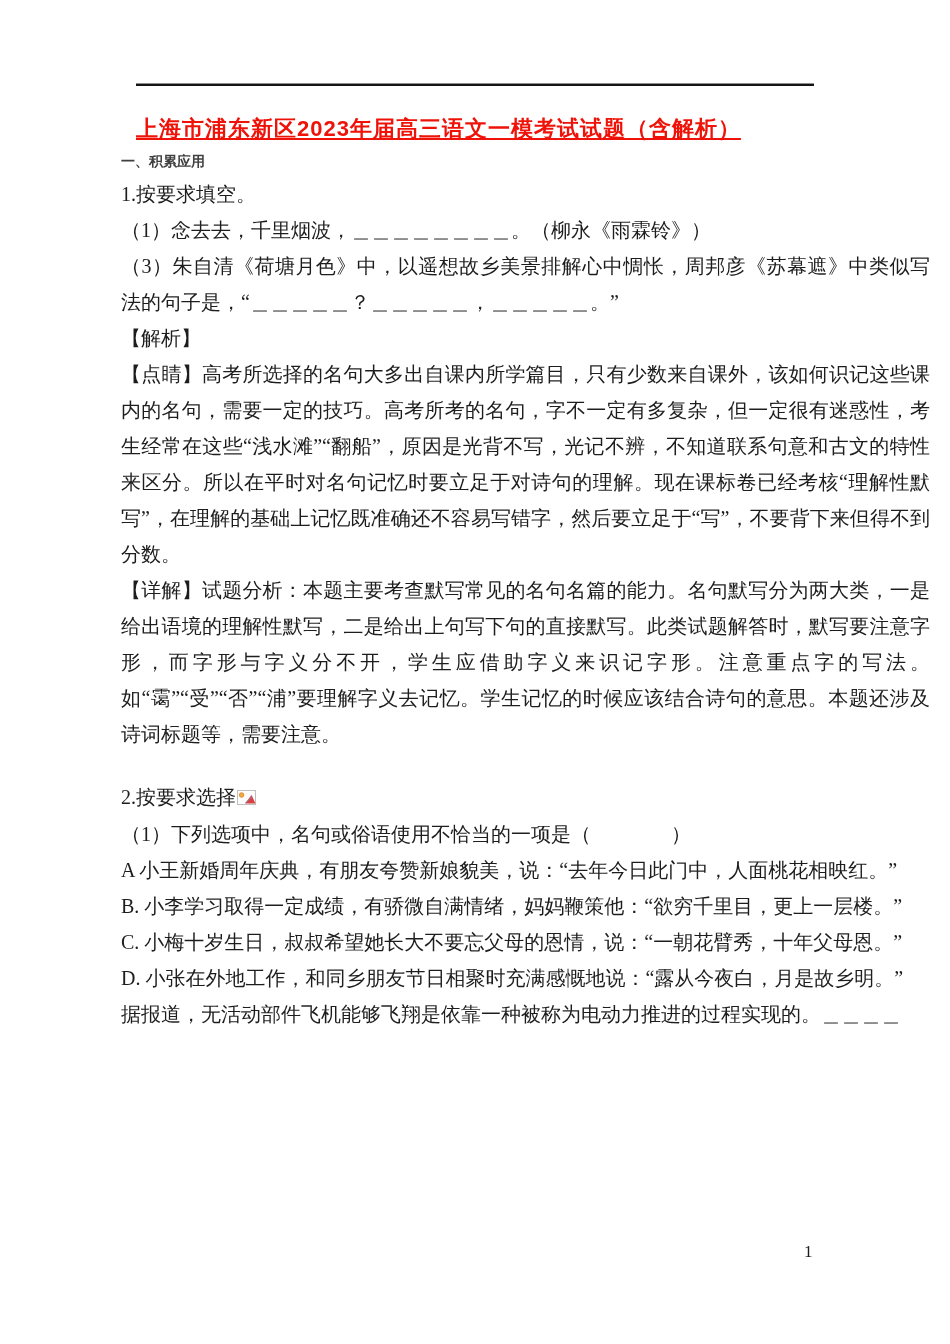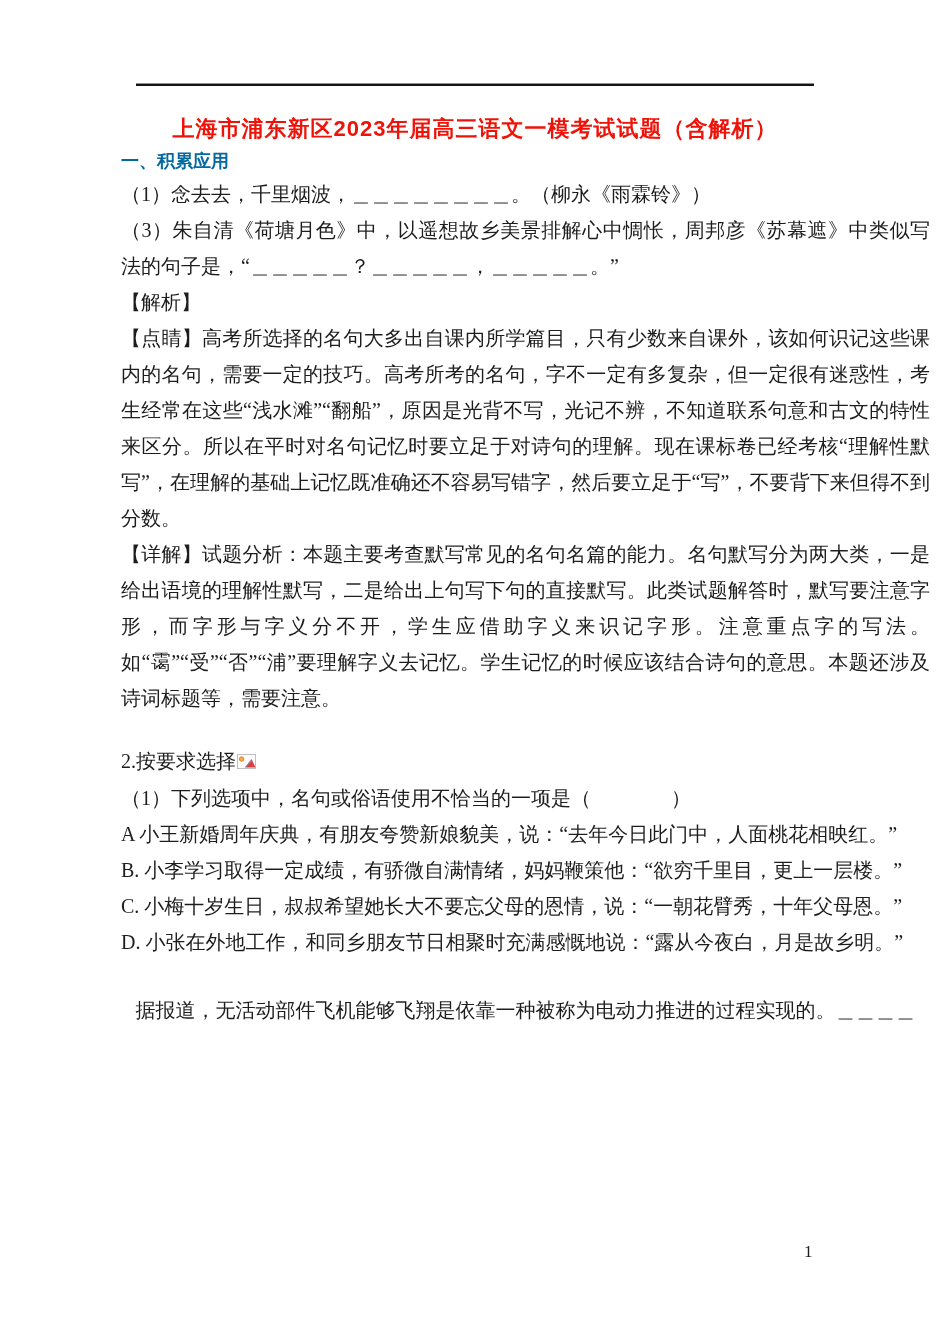--- a/index.html
+++ b/index.html
@@ -19,41 +19,41 @@
     border-bottom: 2px solid #141414;
   }
   .content {
     position: absolute;
     left: 121px; top: 112px;
     width: 809px;
   }
   .doc-title {
     margin-left: 15px;
     width: 678px;
-    text-align: center;
     font-family: "Liberation Sans", "DejaVu Sans", sans-serif;
     font-weight: bold;
     font-size: 22px;
     line-height: 34px;
     letter-spacing: 1px;
+    text-decoration: underline;
   }
   .section-heading {
     font-family: "Liberation Sans", "DejaVu Sans", sans-serif;
     font-weight: bold;
-    font-size: 18px;
+    font-size: 14px;
     line-height: 30px;
-    color: #0369a1;
+    color: #404040;
   }
   .para {
     margin: 0;
     font-size: 20px;
     line-height: 36px;
     text-align: justify;
   }
-  .para.no-justify { text-align: center; margin-top: 32px; }
+  .para.no-justify { text-align: left; }
   .q2-gap { margin-top: 27px; }
   .broken-img {
     display: inline-block;
     vertical-align: -1px;
     margin-left: 1px;
   }
   .page-number {
     position: absolute;
     left: 804px; top: 1242px;
     font-size: 17px;
@@ -64,20 +64,21 @@
 <body>
 
 <div class="header-rule"></div>
 
 <div class="content">
 
   <div class="doc-title" style="color: rgb(238, 18, 8);">上海市浦东新区2023年届高三语文一模考试试题（含解析）</div>
 
   <div class="section-heading">一、积累应用</div>
 
+  <p class="para">1.按要求填空。</p>
   <p class="para">（1）念去去，千里烟波，＿＿＿＿＿＿＿＿。（柳永《雨霖铃》）</p>
   <p class="para">（3）朱自清《荷塘月色》中，以遥想故乡美景排解心中惆怅，周邦彦《苏幕遮》中类似写法的句子是，“＿＿＿＿＿？＿＿＿＿＿，＿＿＿＿＿。”</p>
 
   <p class="para">【解析】</p>
   <p class="para">【点睛】高考所选择的名句大多出自课内所学篇目，只有少数来自课外，该如何识记这些课内的名句，需要一定的技巧。高考所考的名句，字不一定有多复杂，但一定很有迷惑性，考生经常在这些“浅水滩”“翻船”，原因是光背不写，光记不辨，不知道联系句意和古文的特性来区分。所以在平时对名句记忆时要立足于对诗句的理解。现在课标卷已经考核“理解性默写”，在理解的基础上记忆既准确还不容易写错字，然后要立足于“写”，不要背下来但得不到分数。</p>
   <p class="para">【详解】试题分析：本题主要考查默写常见的名句名篇的能力。名句默写分为两大类，一是给出语境的理解性默写，二是给出上句写下句的直接默写。此类试题解答时，默写要注意字形，而字形与字义分不开，学生应借助字义来识记字形。注意重点字的写法。如“霭”“受”“否”“浦”要理解字义去记忆。学生记忆的时候应该结合诗句的意思。本题还涉及诗词标题等，需要注意。</p>
 
   <p class="para q2-gap"><span>2.按要求选择</span><span class="broken-img"><svg width="19" height="15" viewBox="0 0 19 15">
           <rect x="0.5" y="0.5" width="18" height="14" fill="#fdfdfd" stroke="#bfbfbf" stroke-width="1"></rect>
           <circle cx="4.6" cy="5" r="2.3" fill="#f5a83e" stroke="#d9832a" stroke-width="0.8"></circle>

